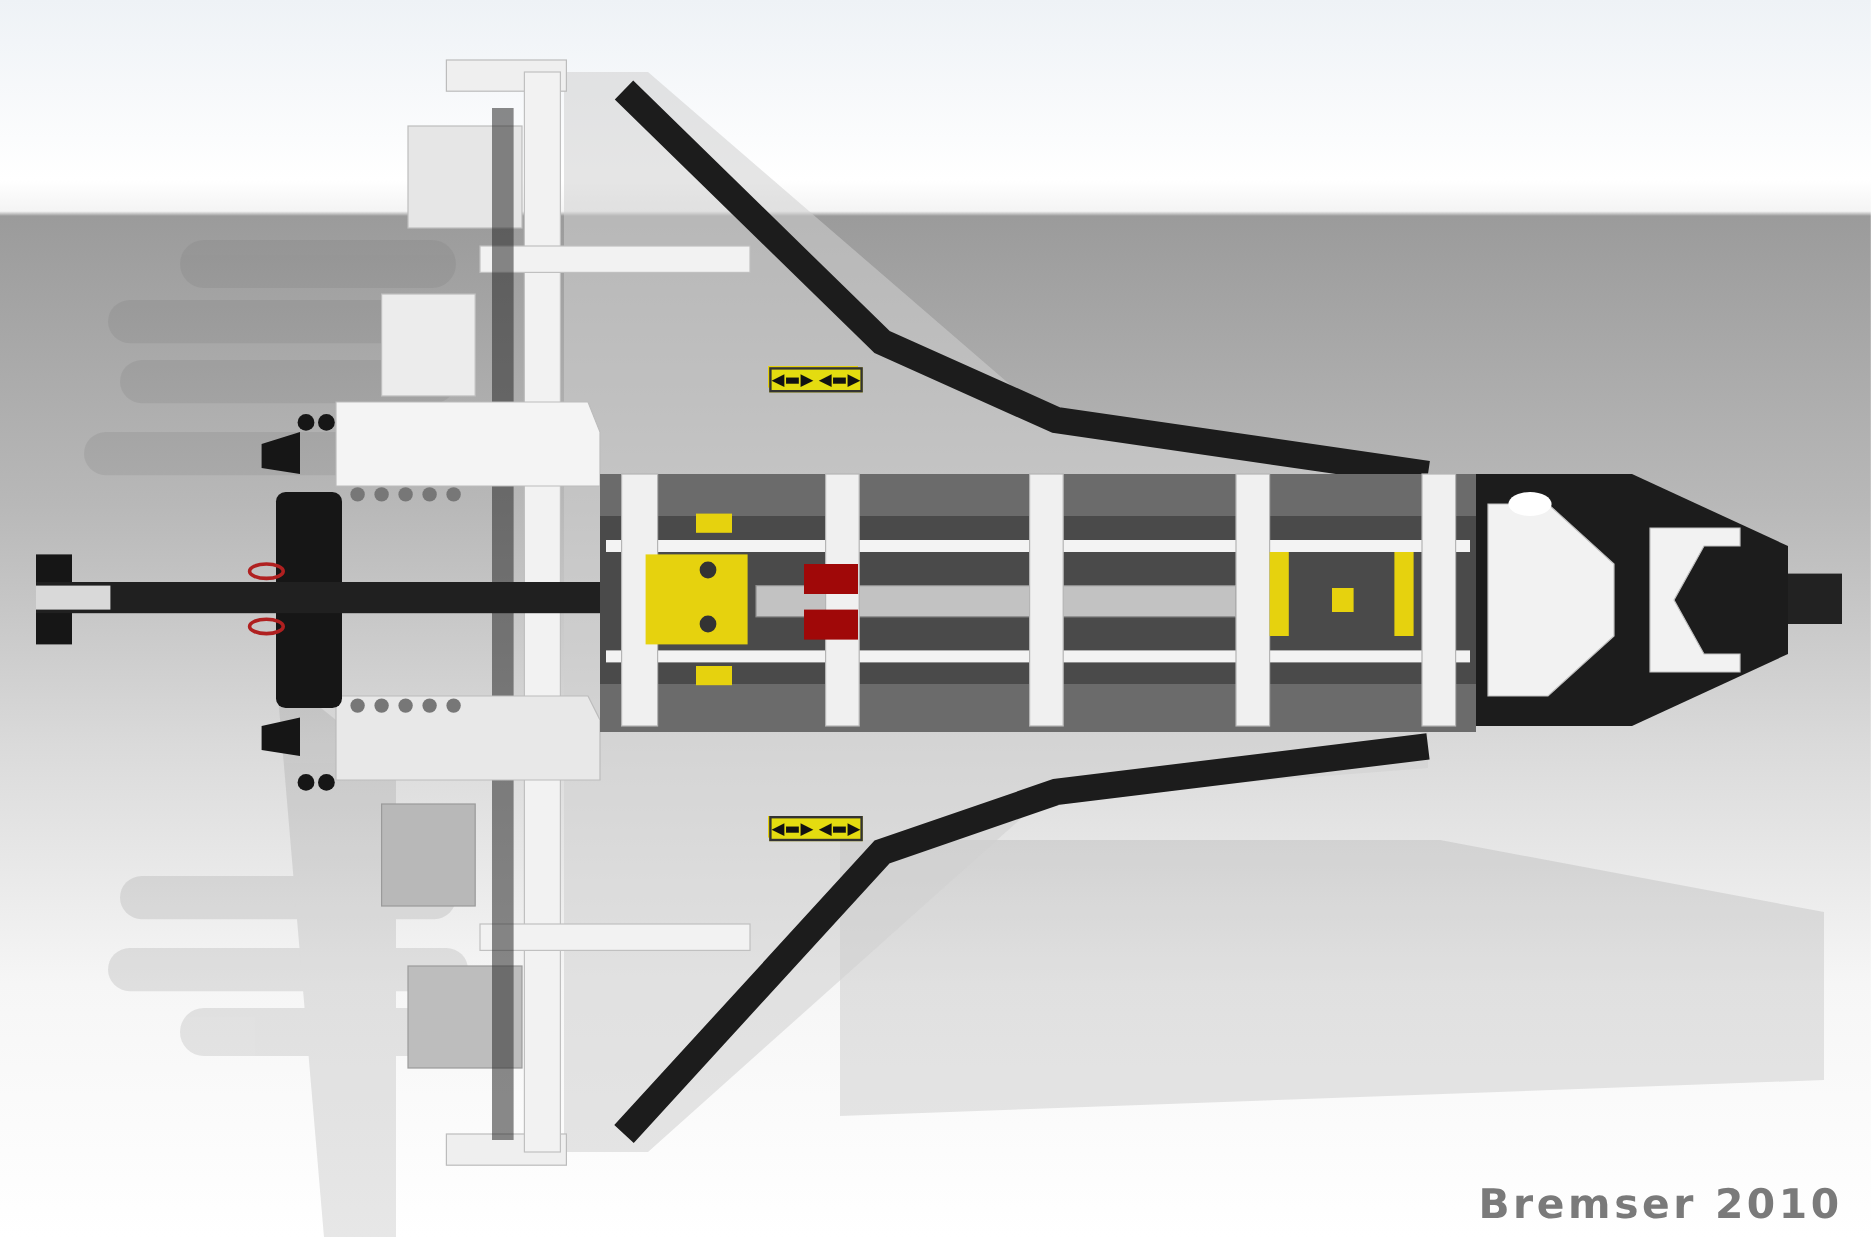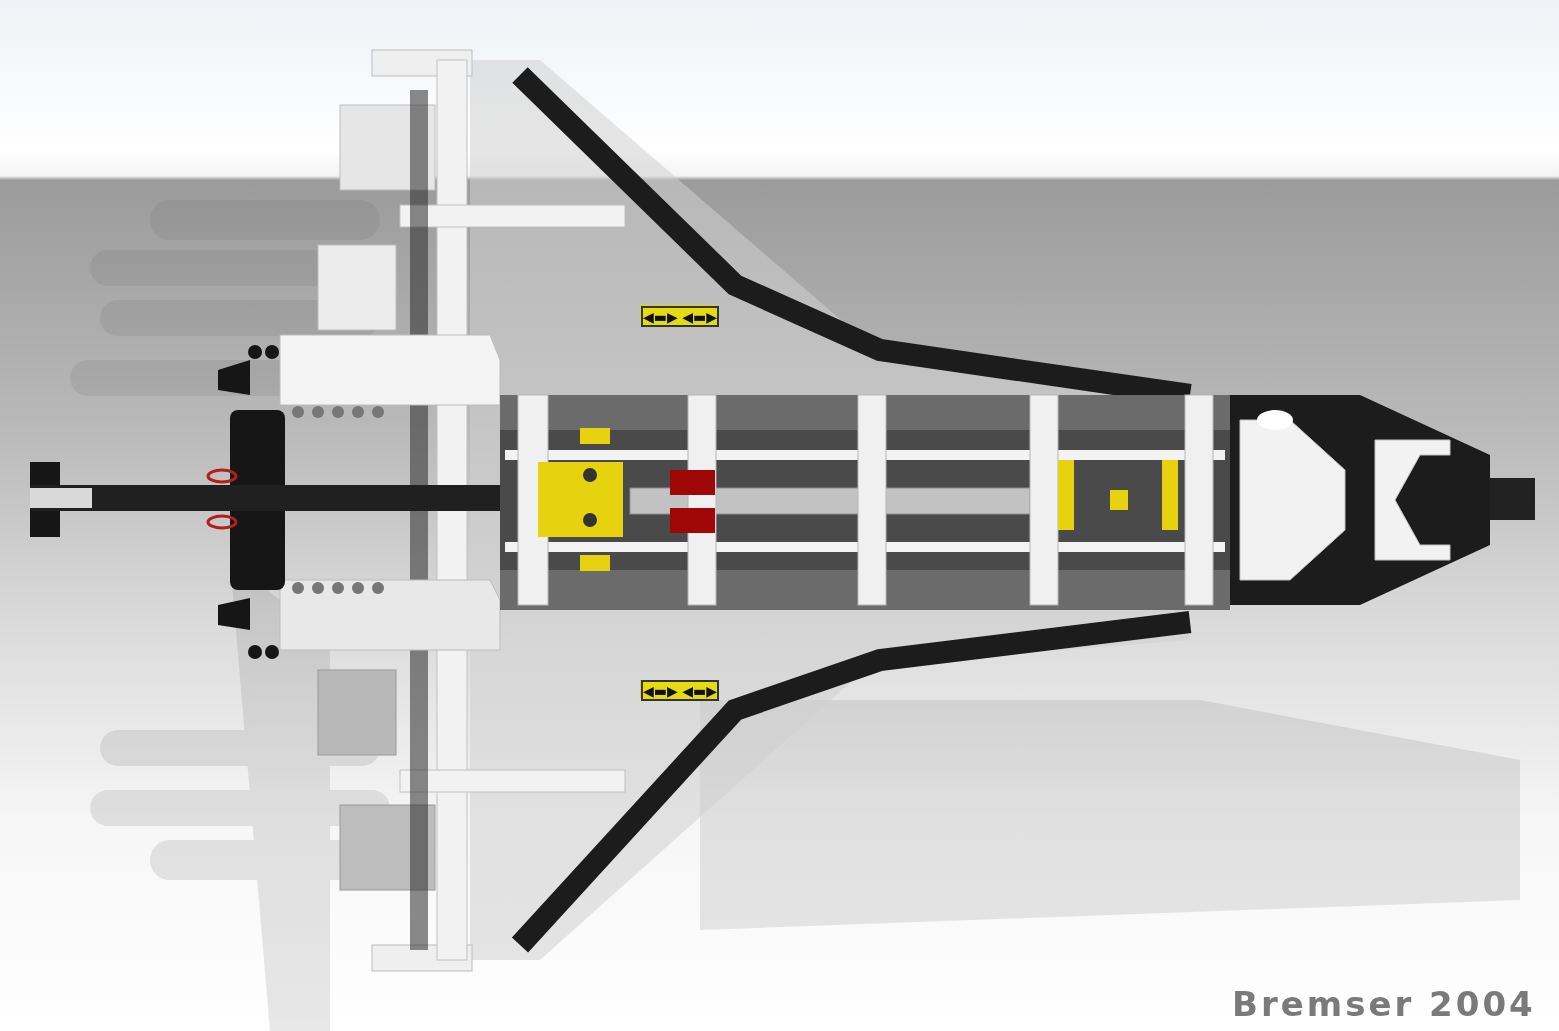--- a/index.html
+++ b/index.html
@@ -116,13 +116,13 @@
   </svg>
 
   <div class="label-plate" style="left:641px;top:306px;width:74px;height:17px;">
       <span>◀▬▶ ◀▬▶</span>
     </div>
   <div class="label-plate" style="left:641px;top:680px;width:74px;height:17px;">
       <span>◀▬▶ ◀▬▶</span>
     </div>
 </div>
 
-<div class="watermark">Bremser 2004</div>
+<div class="watermark">Bremser 2010</div>
 
 </body></html>

